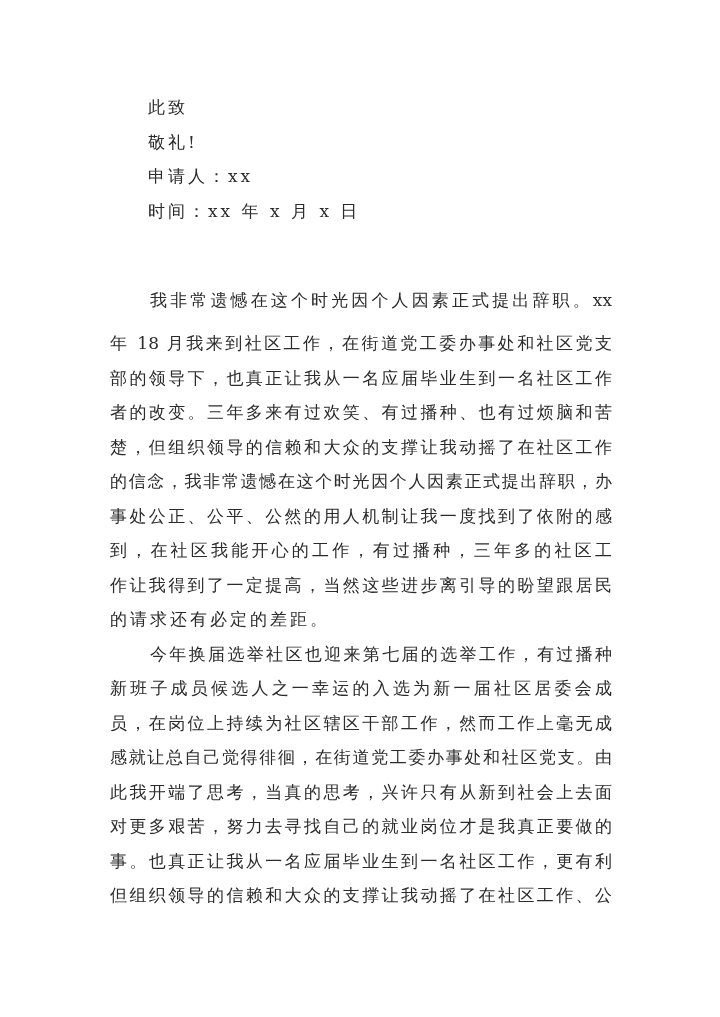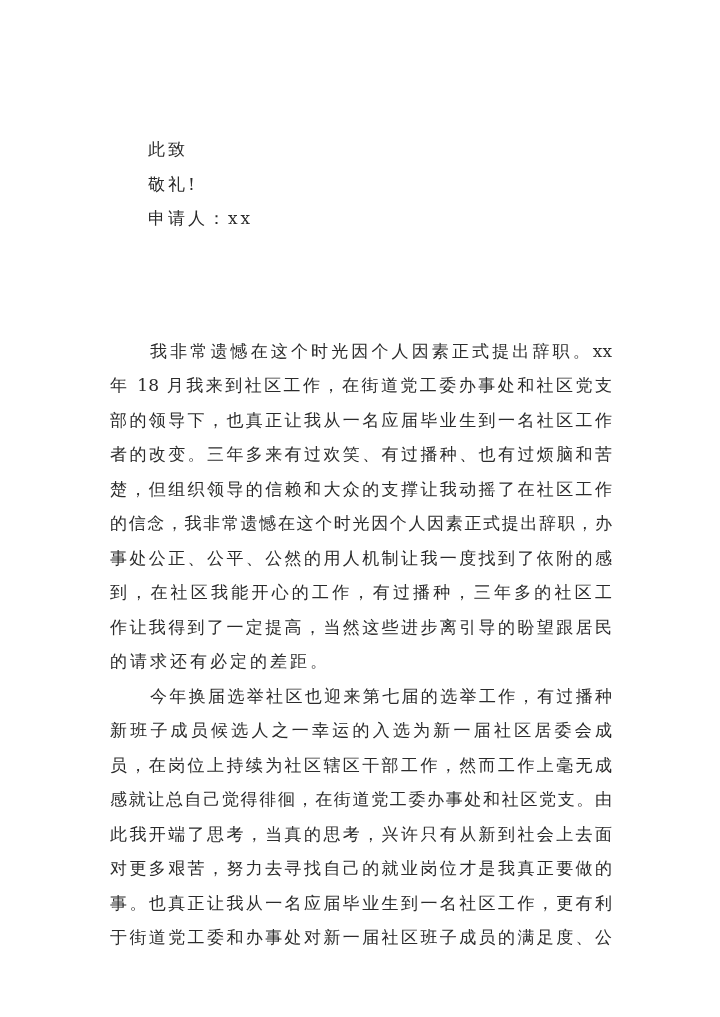--- a/index.html
+++ b/index.html
@@ -10,55 +10,55 @@
     font-family: "DejaVu Serif", "Liberation Serif", serif;
     color: #2b2b2b;
     font-size: 17px;
   }
   .line {
     position: absolute;
     height: 22px;
     line-height: 22px;
     white-space: nowrap;
     letter-spacing: 3px;
-    margin-top: 42px;
   }
   .head { left: 148px; }
   .body-line {
     left: 110px; width: 502px;
     text-align: justify; text-align-last: justify;
     letter-spacing: 0;
   }
   .body-line.first { left: 150px; width: 462px; }
   .body-line.last { text-align-last: left; letter-spacing: 3px; }
 </style>
 </head>
 <body>
 
 <div class="page">
   <div class="line head" style="top:96px">此致</div>
   <div class="line head" style="top:131px">敬礼!</div>
   <div class="line head" style="top:165px">申请人：xx</div>
+  <div class="line head" style="top:200px">时间：xx 年 x 月 x 日</div>
 
   <div>
-    <div class="line body-line first" style="top:298px">我非常遗憾在这个时光因个人因素正式提出辞职。xx</div>
+    <div class="line body-line first" style="top:289px">我非常遗憾在这个时光因个人因素正式提出辞职。xx</div>
     <div class="line body-line" style="top:332px">年 18 月我来到社区工作，在街道党工委办事处和社区党支</div>
     <div class="line body-line" style="top:367px">部的领导下，也真正让我从一名应届毕业生到一名社区工作</div>
     <div class="line body-line" style="top:401px">者的改变。三年多来有过欢笑、有过播种、也有过烦脑和苦</div>
     <div class="line body-line" style="top:436px">楚，但组织领导的信赖和大众的支撑让我动摇了在社区工作</div>
     <div class="line body-line" style="top:470px">的信念，我非常遗憾在这个时光因个人因素正式提出辞职，办</div>
     <div class="line body-line" style="top:505px">事处公正、公平、公然的用人机制让我一度找到了依附的感</div>
     <div class="line body-line" style="top:539px">到，在社区我能开心的工作，有过播种，三年多的社区工</div>
     <div class="line body-line" style="top:574px">作让我得到了一定提高，当然这些进步离引导的盼望跟居民</div>
     <div class="line body-line last" style="top:608px">的请求还有必定的差距。</div>
   </div>
 
   <div>
     <div class="line body-line first" style="top:643px">今年换届选举社区也迎来第七届的选举工作，有过播种</div>
     <div class="line body-line" style="top:677px">新班子成员候选人之一幸运的入选为新一届社区居委会成</div>
     <div class="line body-line" style="top:712px">员，在岗位上持续为社区辖区干部工作，然而工作上毫无成</div>
     <div class="line body-line" style="top:746px">感就让总自己觉得徘徊，在街道党工委办事处和社区党支。由</div>
     <div class="line body-line" style="top:781px">此我开端了思考，当真的思考，兴许只有从新到社会上去面</div>
     <div class="line body-line" style="top:815px">对更多艰苦，努力去寻找自己的就业岗位才是我真正要做的</div>
     <div class="line body-line" style="top:850px">事。也真正让我从一名应届毕业生到一名社区工作，更有利</div>
-    <div class="line body-line" style="top:884px">于街道党工委和办事处对新一届社区班子成员的满足度、公</div>
+    <div class="line body-line" style="top:884px">但组织领导的信赖和大众的支撑让我动摇了在社区工作、公</div>
   </div>
 </div>
 
 </body></html>

